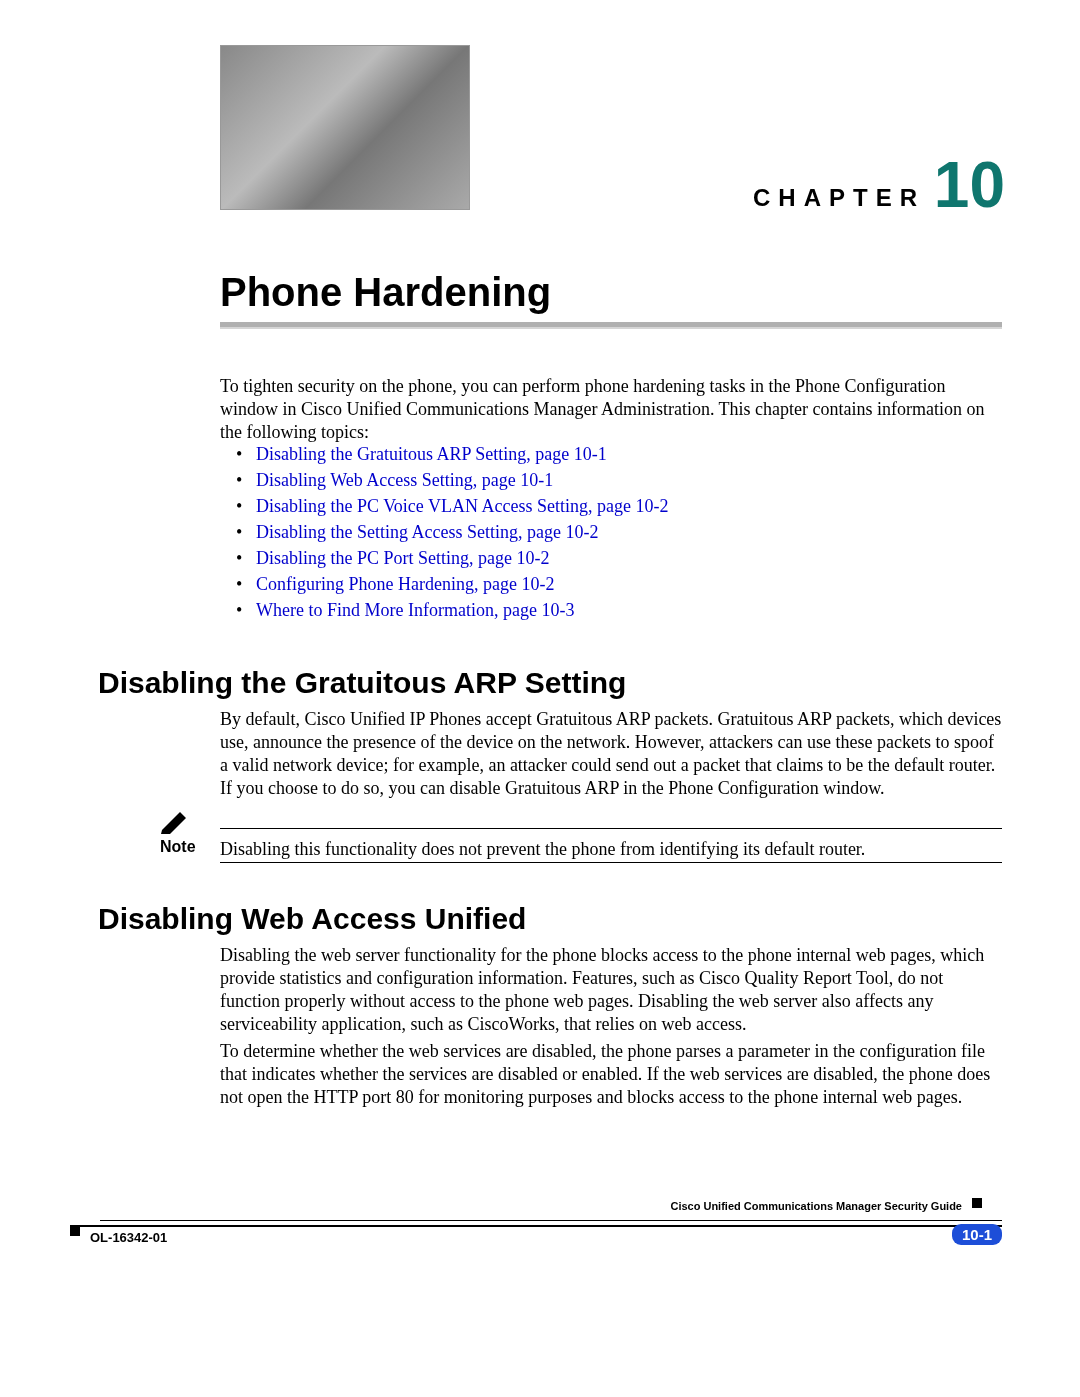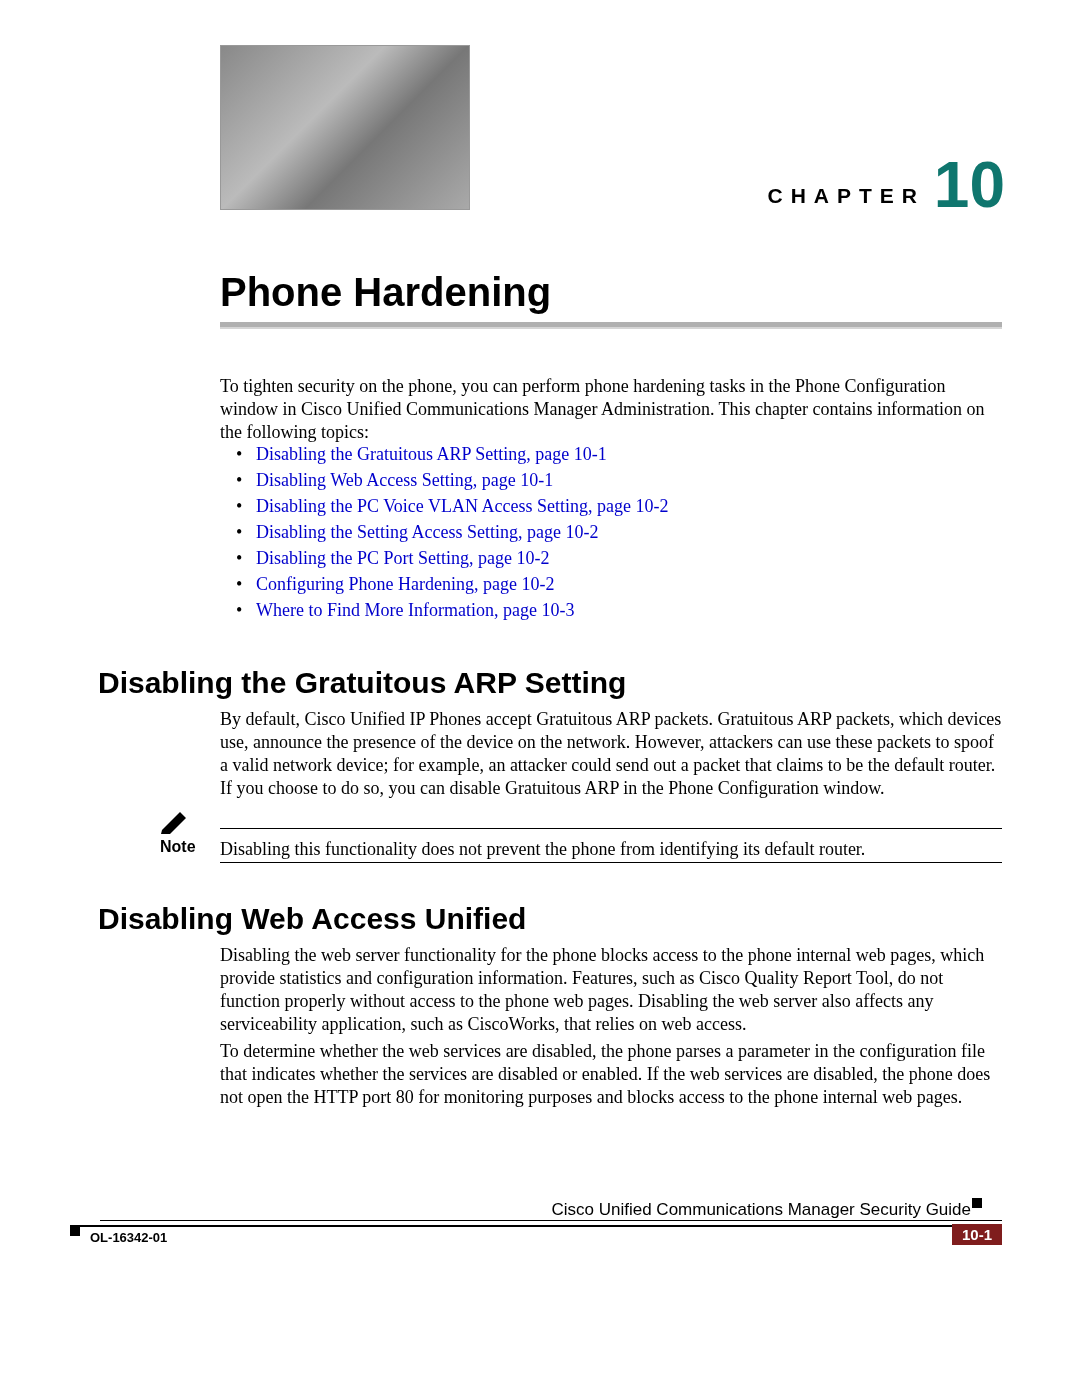--- a/index.html
+++ b/index.html
@@ -28,21 +28,21 @@
     background: linear-gradient(135deg,#888 0%,#bbb 40%,#777 60%,#aaa 100%);
     box-shadow: 0 0 0 1px #999 inset;
   }
   .chapter-label {
     position: absolute;
     top: 184px;
     right: 155px;
     font-family: Arial, Helvetica, sans-serif;
     font-weight: bold;
     letter-spacing: 8px;
-    font-size: 21px;
+    font-size: 24px;
     color: #000;
   }
   .chapter-number {
     position: absolute;
     top: 148px;
     right: 75px;
     font-family: Arial, Helvetica, sans-serif;
     font-weight: 900;
     font-size: 64px;
     color: #0f766e;
@@ -165,44 +165,45 @@
     border-top: 1px solid #000;
     margin-left: 30px;
   }
   .footer-line2 {
     border-top: 2px solid #000;
     margin-top: 4px;
     margin-left: 0;
   }
   .footer-doc-title {
     position: absolute;
-    right: 31px;
+    right: 40px;
     top: -20px;
     font-family: Arial, Helvetica, sans-serif;
-    font-weight: normal;
-    font-size: 17px;
+    font-weight: bold;
+    font-size: 11px;
   }
   .footer-doc-id {
     position: absolute;
     left: 20px;
     top: 10px;
     font-family: Arial, Helvetica, sans-serif;
     font-weight: bold;
     font-size: 13px;
   }
   .page-num-box {
     position: absolute;
     right: 0;
     top: 4px;
-    background: #7f1d1d;
+    background: #1d4ed8;
     color: #fff;
     font-family: Arial, Helvetica, sans-serif;
     font-weight: bold;
     font-size: 15px;
     padding: 2px 10px;
+    border-radius: 9px;
   }
   .black-box-small {
     position: absolute;
     width: 10px;
     height: 10px;
     background: #000;
   }
   .bb-top { right: 20px; top: -22px; }
   .bb-left { left: 0; top: 6px; }
 </style>

